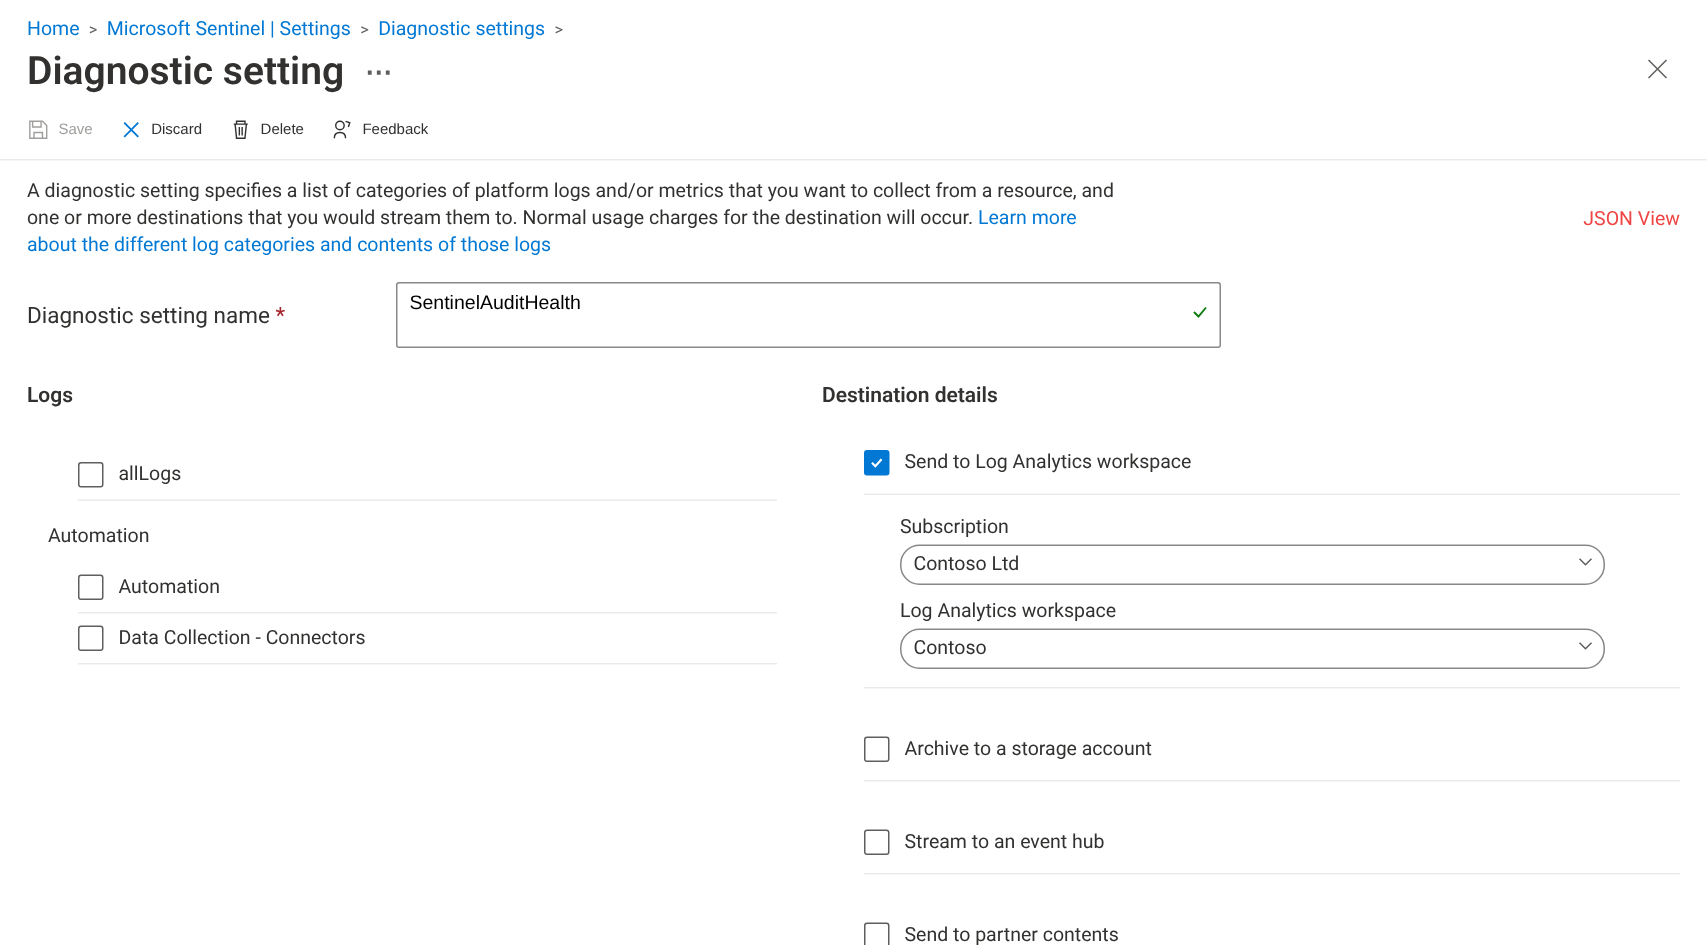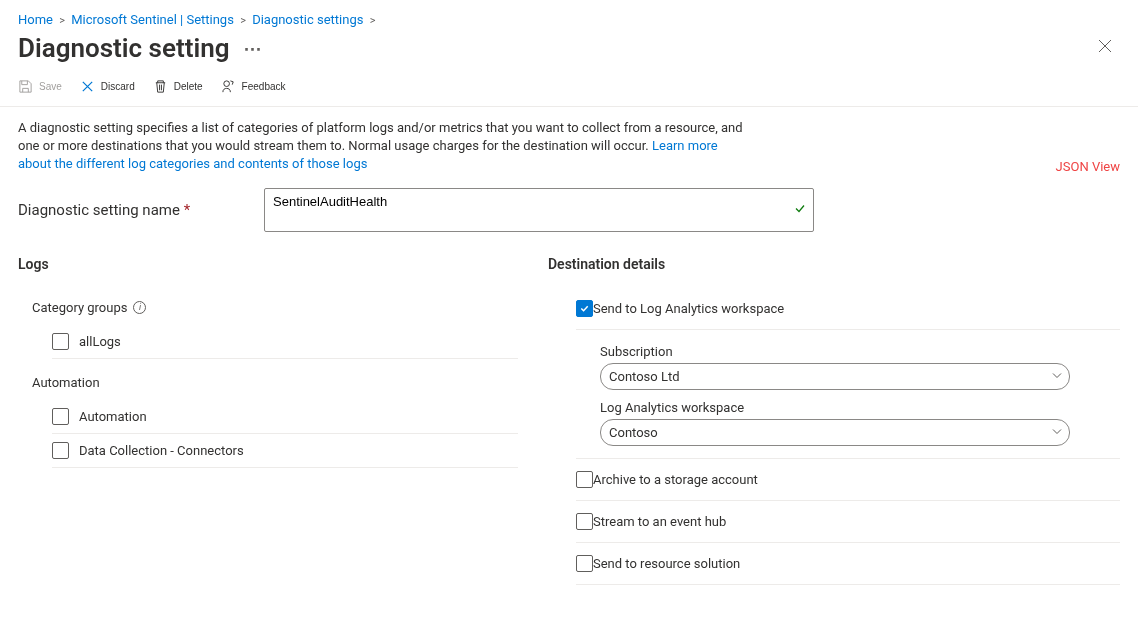--- a/index.html
+++ b/index.html
@@ -23,21 +23,21 @@
     .close-btn { font-size: 16px; color: #605e5c; cursor: pointer; padding: 4px 8px; background:none; border:none; }
     .toolbar { display: flex; align-items: center; gap: 18px; padding: 6px 18px 10px 18px; border-bottom: 1px solid #edebe9; }
     .toolbar button {
       display: flex; align-items: center; gap: 6px;
       background: none; border: none; cursor: pointer;
       font-size: 10px; color: #323130; padding: 2px 0;
     }
     .toolbar button.disabled { color: #a19f9d; cursor: default; }
     .toolbar svg { width: 15px; height: 15px; }
     .content { padding: 12px 18px 0 18px; }
-    .desc-row { display: flex; justify-content: space-between; align-items: flex-end; }
+    .desc-row { display: flex; justify-content: space-between; align-items: center; }
     .desc { font-size: 13px; color: #323130; line-height: 1.4; max-width: 730px; }
     .desc a { color: #0078d4; text-decoration: none; }
     .json-view { color: #ef4444; font-size: 13px; white-space: nowrap; cursor: pointer; }
     .name-row { display: flex; align-items: center; margin-top: 14px; }
     .name-row label { width: 246px; font-size: 15px; color: #323130; }
     .req { color: #a4262c; }
     .text-input {
       width: 550px; padding: 5px 30px 22px 8px;
       border: 1px solid #8a8886; border-radius: 2px;
       font-size: 13px; position: relative;
@@ -54,21 +54,21 @@
     .sep-line { border-bottom: 1px solid #edebe9; margin-left: 34px; margin-right: 0; }
     .ck {
       width: 17px; height: 17px; border: 1px solid #605e5c; border-radius: 2px;
       display: inline-flex; align-items: center; justify-content: center;
       flex-shrink: 0; cursor: pointer; background: #fff;
     }
     .ck.checked { background: #0078d4; border-color: #0078d4; }
     .ck.checked svg { stroke: #fff; }
     .ck-label { font-size: 13px; }
     .dest-group { padding-left: 28px; }
-    .dest-row { display: flex; align-items: center; padding: 12px 0; border-bottom: 1px solid #edebe9; }
+    .dest-row { display: flex; align-items: center; gap: 10px; padding: 12px 0; border-bottom: 1px solid #edebe9; margin-top: 20px; }
     .dest-row:first-child { padding-top: 0; }
     .dest-sub { padding: 4px 0 12px 24px; border-bottom: 1px solid #edebe9; }
     .field-label { font-size: 13px; margin: 10px 0 4px 0; }
     .select-box {
       width: 100%; max-width: 470px; padding: 5px 28px 5px 8px;
       border: 1px solid #8a8886; border-radius: 13px;
       font-size: 13px; background: #fff; position: relative; cursor: pointer;
     }
     .select-wrap { position: relative; max-width: 470px; }
     .sel-arrow { position: absolute; right: 8px; top: 50%; transform: translateY(-50%); pointer-events:none; color:#605e5c;}
@@ -149,24 +149,20 @@
         <svg width="12" height="12" viewBox="0 0 12 12">
             <path d="M2 6 L5 9 L10 3" stroke="#107c10" stroke-width="1.3" fill="none"></path>
           </svg>
       </span>
     </div>
   </div>
 
   <div class="cols">
     <div class="col-left">
       <div class="sect-h">Logs</div>
-      <div class="sub-h">
-        <span>Category groups</span>
-        <span class="info-circle">i</span>
-      </div>
       <div class="checkbox-row">
         <span class="ck"></span>
         <span class="ck-label">allLogs</span>
       </div>
       <div class="sep-line"></div>
 
       <div class="sub-h2" style="margin-top:16px;">Automation</div>
       <div class="checkbox-row">
         <span class="ck"></span>
         <span class="ck-label">Automation</span>
@@ -215,18 +211,18 @@
         <div class="dest-row">
           <span class="ck"></span>
           <span class="ck-label">Archive to a storage account</span>
         </div>
         <div class="dest-row">
           <span class="ck"></span>
           <span class="ck-label">Stream to an event hub</span>
         </div>
         <div class="dest-row">
           <span class="ck"></span>
-          <span class="ck-label">Send to resource solution</span>
+          <span class="ck-label">Send to partner contents</span>
         </div>
       </div>
     </div>
   </div>
 </div>
 
 </body></html>

